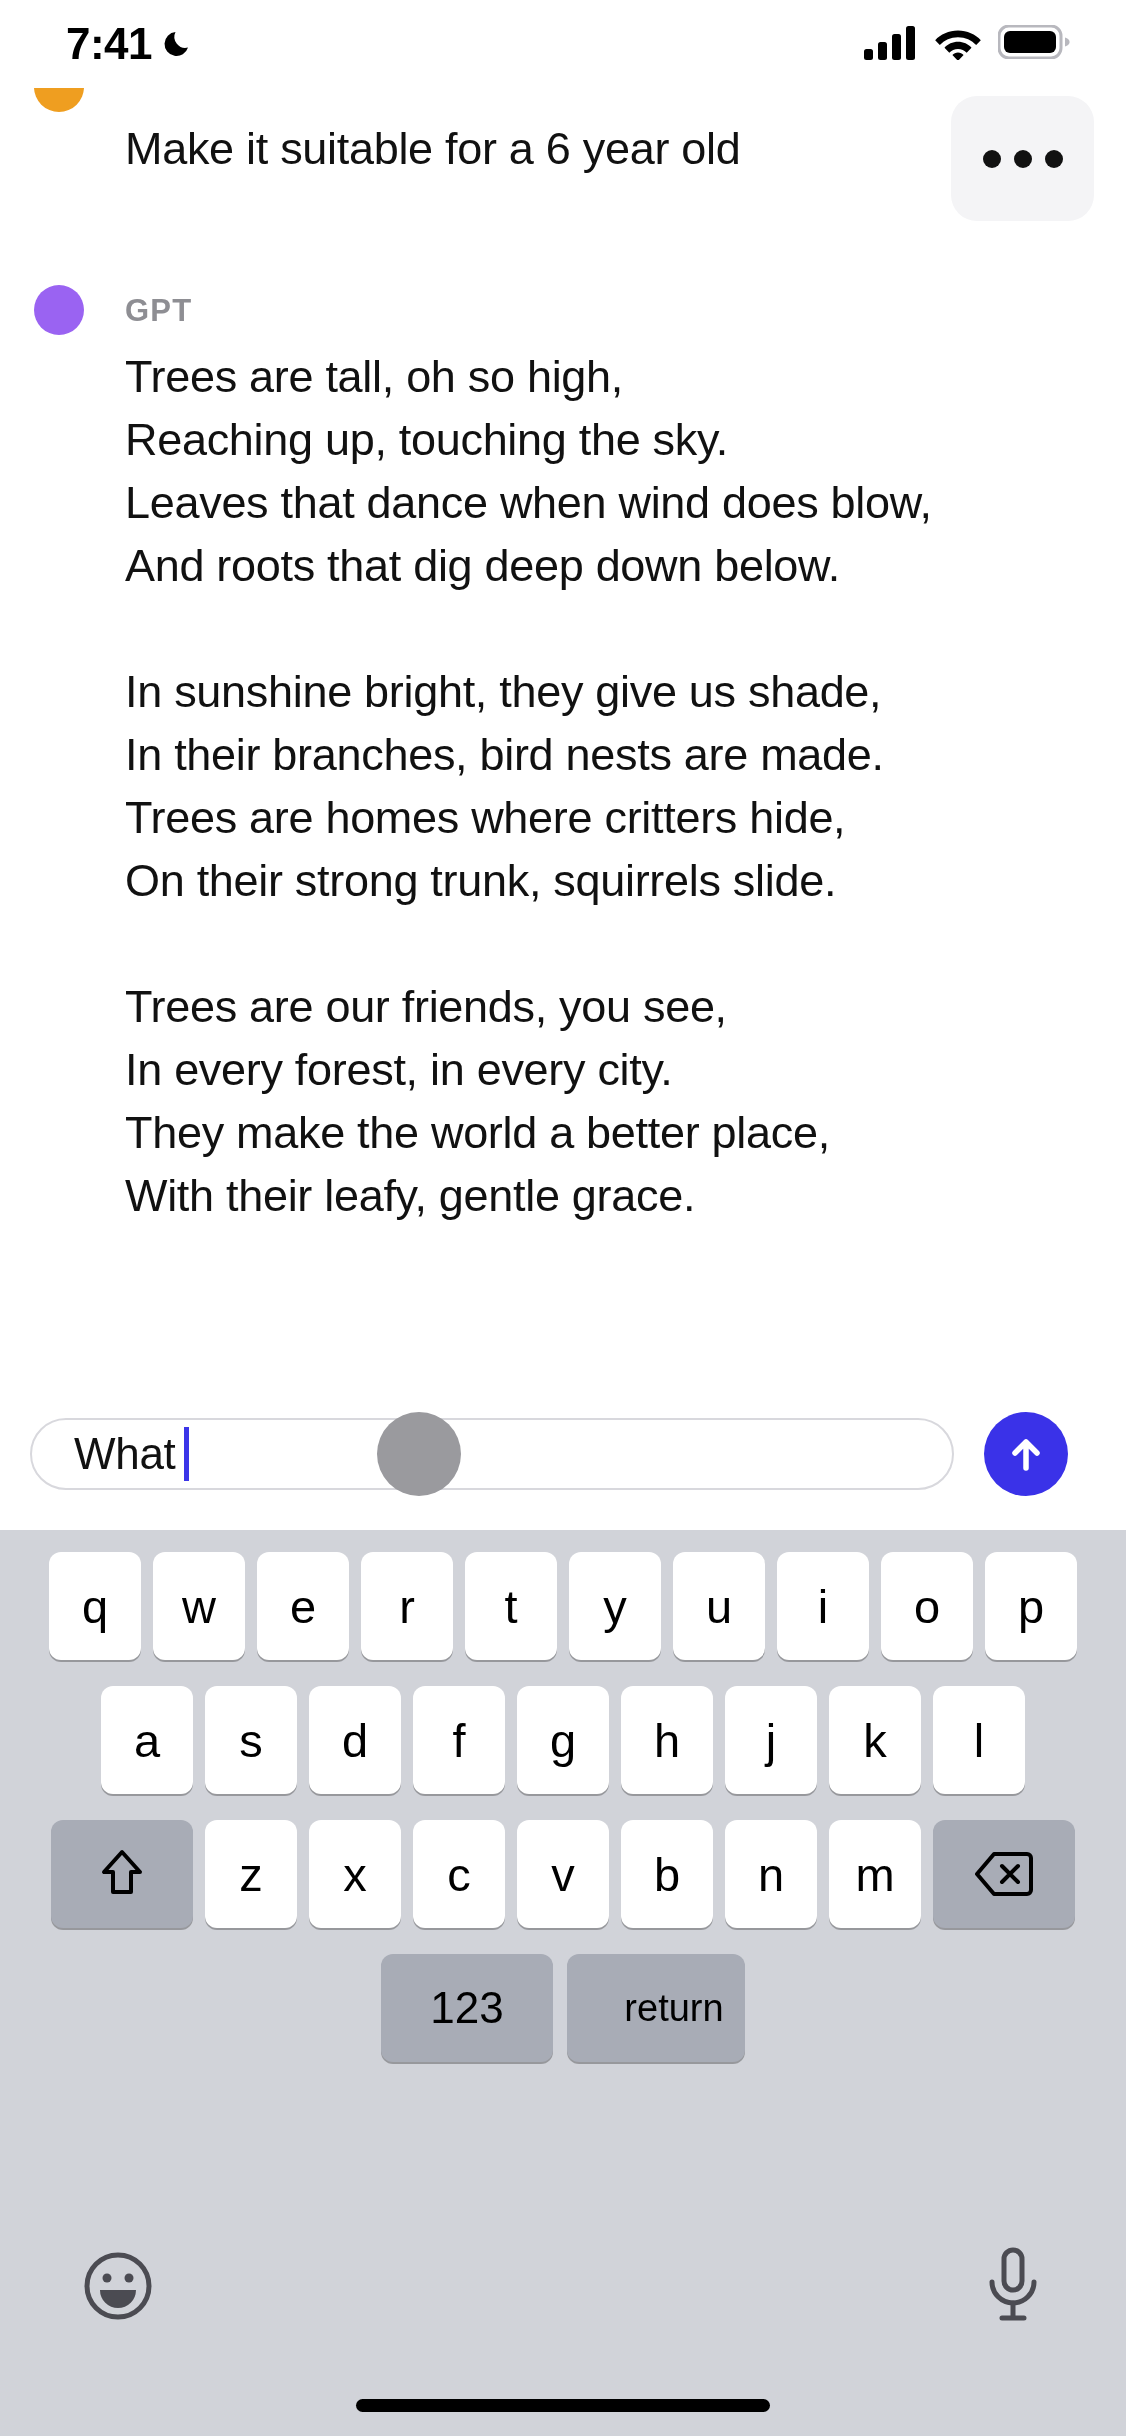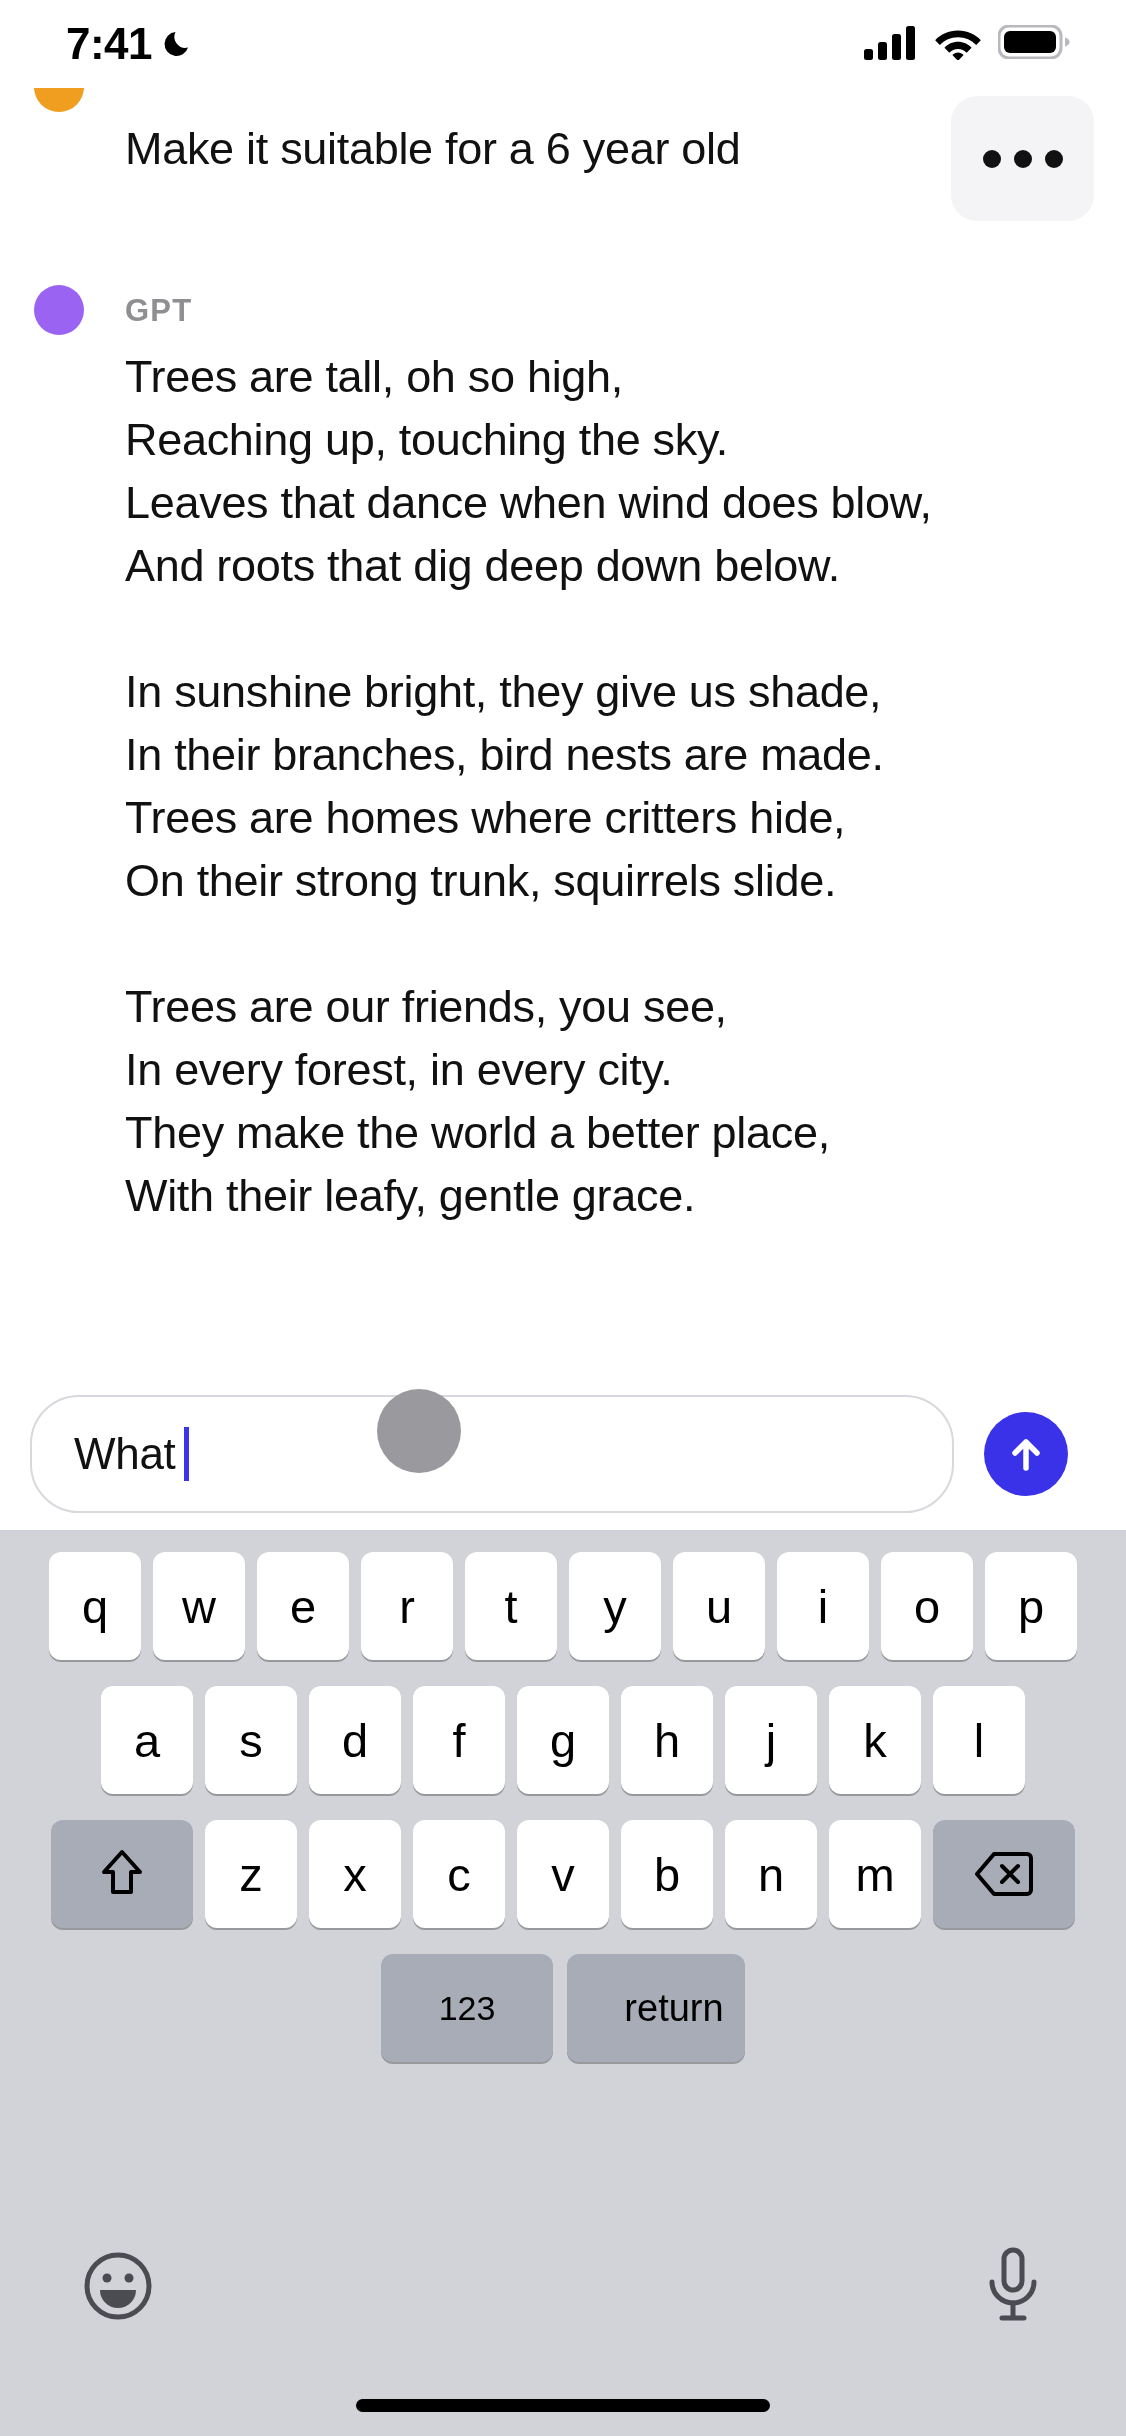--- a/index.html
+++ b/index.html
@@ -60,21 +60,21 @@
     font-size:45px; line-height:63px; color:#111; letter-spacing:-0.3px;
     white-space:pre-wrap;
   }
 
   
   #composer {
     position:absolute; top:1378px; left:0; width:1126px; height:152px;
     background:#fff; display:flex; align-items:center; padding:0 30px;
   }
   #input-pill {
-    position:relative; width:924px; height:118px;
+    position:relative; width:924px; height:72px;
     border:2px solid #d8d8dd; border-radius:49px; background:#fff;
     display:flex; align-items:center; padding:0 42px;
   }
   #composer-input-value {
     font-size:44px; color:#111; letter-spacing:-0.3px; line-height:98px;
   }
   #text-caret {
     width:5px; height:54px; background:#3b35e8; margin-left:8px; display:inline-block;
   }
   #touch-dot {
@@ -100,21 +100,21 @@
 
   .key {
     background:#ffffff; border-radius:12px;
     box-shadow:0 2px 0 rgba(0,0,0,0.28);
     display:flex; align-items:center; justify-content:center;
     font-size:47px; color:#000; font-weight:400;
   }
   .key.letter { width:92px; height:108px; }
   .key.dark { background:#a8acb6; }
   .key.wide-mod { width:142px; height:108px; }
-  .key.num { width:172px; height:108px; font-size:34px; }
+  .key.num { width:172px; height:108px; font-size:44px; }
   .key.space { width:350px; height:108px; font-size:38px; }
   .key.return { width:178px; height:108px; font-size:38px;padding-left:36px; }
 
   #kb-bottom {
     position:absolute; bottom:0; left:0; width:1126px; height:200px;
   }
   #emoji-key { position:absolute; left:82px; top:14px; width:72px; height:72px; }
   #mic-key { position:absolute; right:82px; top:10px; width:62px; height:80px; }
 
   #home-indicator {

